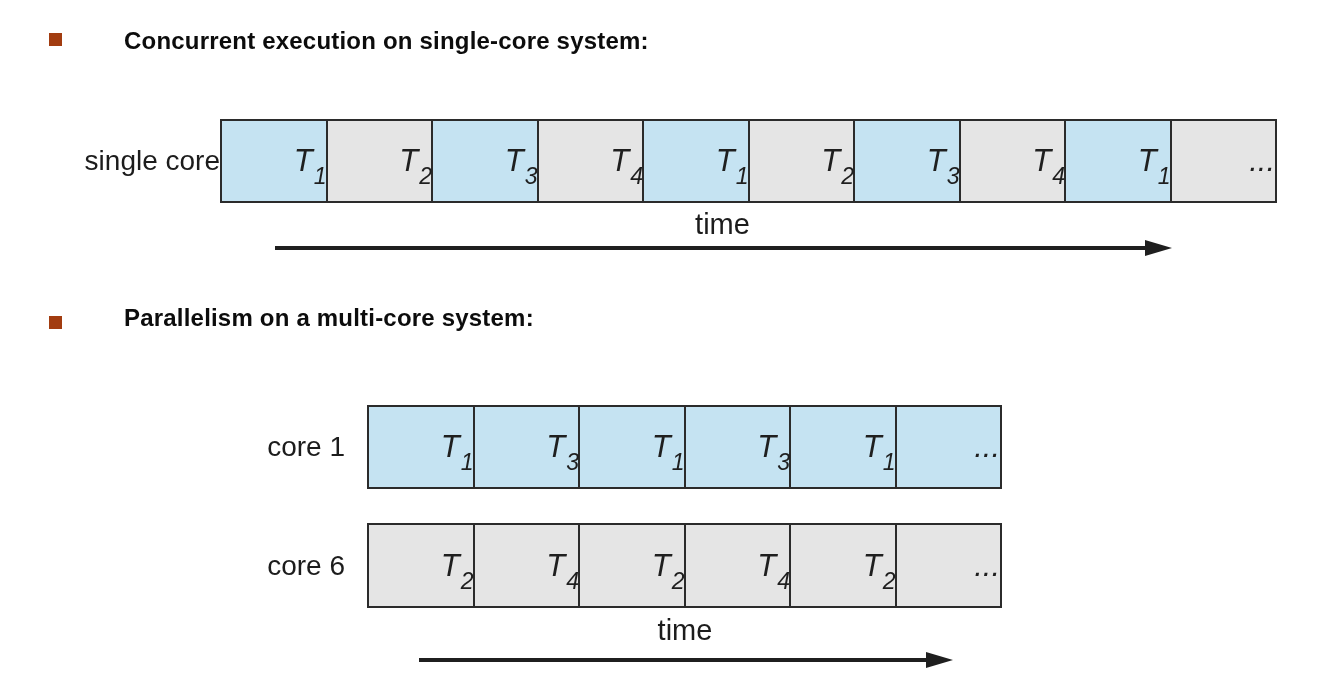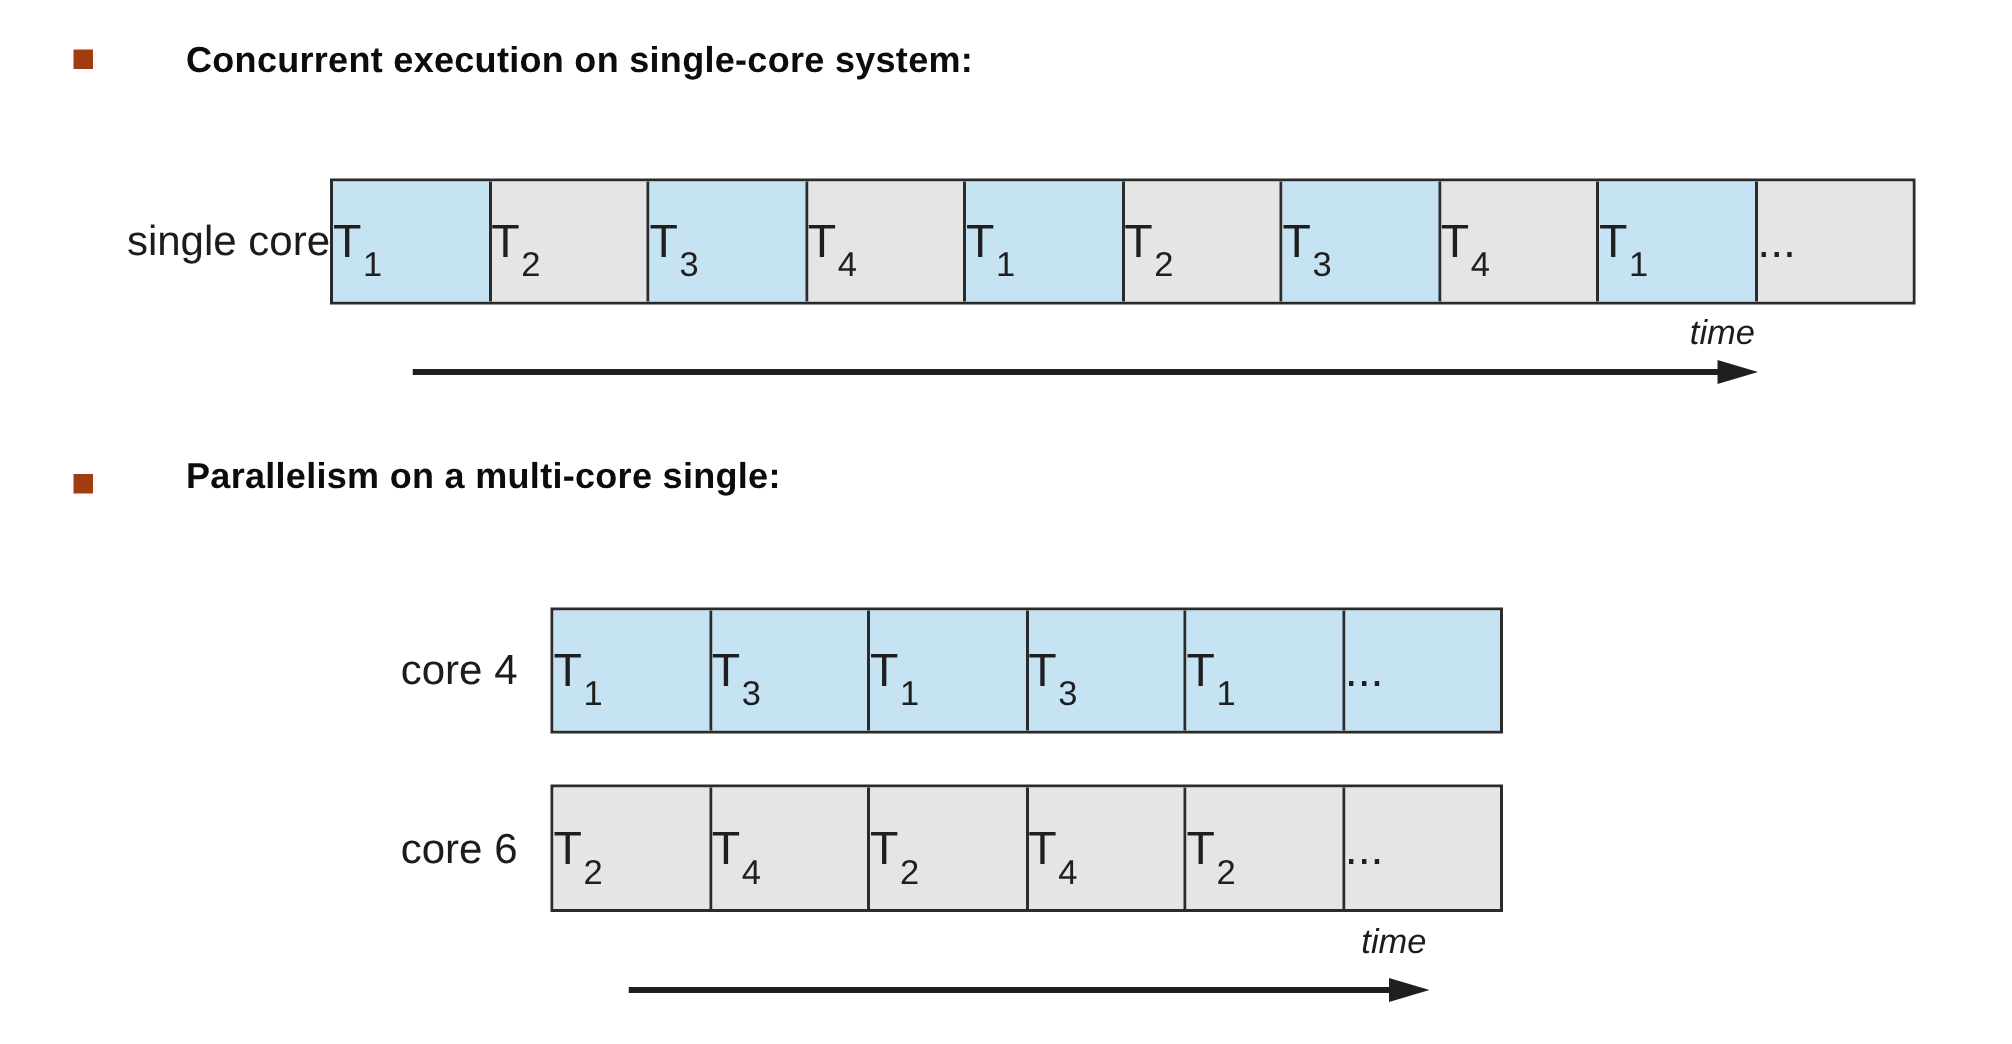--- a/index.html
+++ b/index.html
@@ -45,42 +45,42 @@
     box-sizing: border-box;
     border: 2.5px solid #2b2b2b;
     background: #ffffff;
   }
   .cell {
     flex: 1 1 0;
     box-sizing: border-box;
     border-right: 2.5px solid #2b2b2b;
     display: flex;
     align-items: center;
-    justify-content: flex-start;
+    justify-content: flex-end;
+    font-style: italic;
   }
   .cell:last-child { border-right: none; }
 
   .tlabel {
     font-size: 31px;
     color: #1f1f1f;
     white-space: nowrap;
   }
   .tlabel sub {
     font-size: 23px;
     line-height: 0;
     position: relative;
     top: 6px;
     left: 1px;
   }
 
   .timelabel {
-    font-size: 23px;
+    font-size: 29px;
     color: #1c1c1c;
-    text-align: right;
-    font-style: italic;
+    text-align: center;
   }
 
   .arrow-svg { display: block; }
 </style>
 </head>
 <body>
 
 <div class="abs bullet" style="left:49px; top:33px;"></div>
 <div class="abs heading" style="left:124px; top:27px;">Concurrent execution on single-core system:</div>
 
@@ -119,23 +119,23 @@
     </div>
 </div>
 
 <div class="abs timelabel" style="left:275px; top:208px; width:895px;">time</div>
 <svg class="abs arrow-svg" style="left:275px; top:237px;" width="897" height="22">
   <line x1="0" y1="11" x2="872" y2="11" stroke="#1f1f1f" stroke-width="4"></line>
   <polygon points="870,3 897,11 870,19" fill="#1f1f1f"></polygon>
 </svg>
 
 <div class="abs bullet" style="left:49px; top:316px;"></div>
-<div class="abs heading" style="left:124px; top:304px;">Parallelism on a multi-core single:</div>
+<div class="abs heading" style="left:124px; top:304px;">Parallelism on a multi-core system:</div>
 
-<div class="abs rowlabel" style="left:150px; top:405px; width:195px; height:84px;">core 4</div>
+<div class="abs rowlabel" style="left:150px; top:405px; width:195px; height:84px;">core 1</div>
 <div class="abs cells" style="left:367px; top:405px; width:635px; height:84px;">
   <div class="cell" style="background-color: rgb(197, 227, 242);">
       <span class="tlabel"><span>T</span><sub>1</sub></span>
     </div>
   <div class="cell" style="background-color: rgb(197, 227, 242);">
       <span class="tlabel"><span>T</span><sub>3</sub></span>
     </div>
   <div class="cell" style="background-color: rgb(197, 227, 242);">
       <span class="tlabel"><span>T</span><sub>1</sub></span>
     </div>

